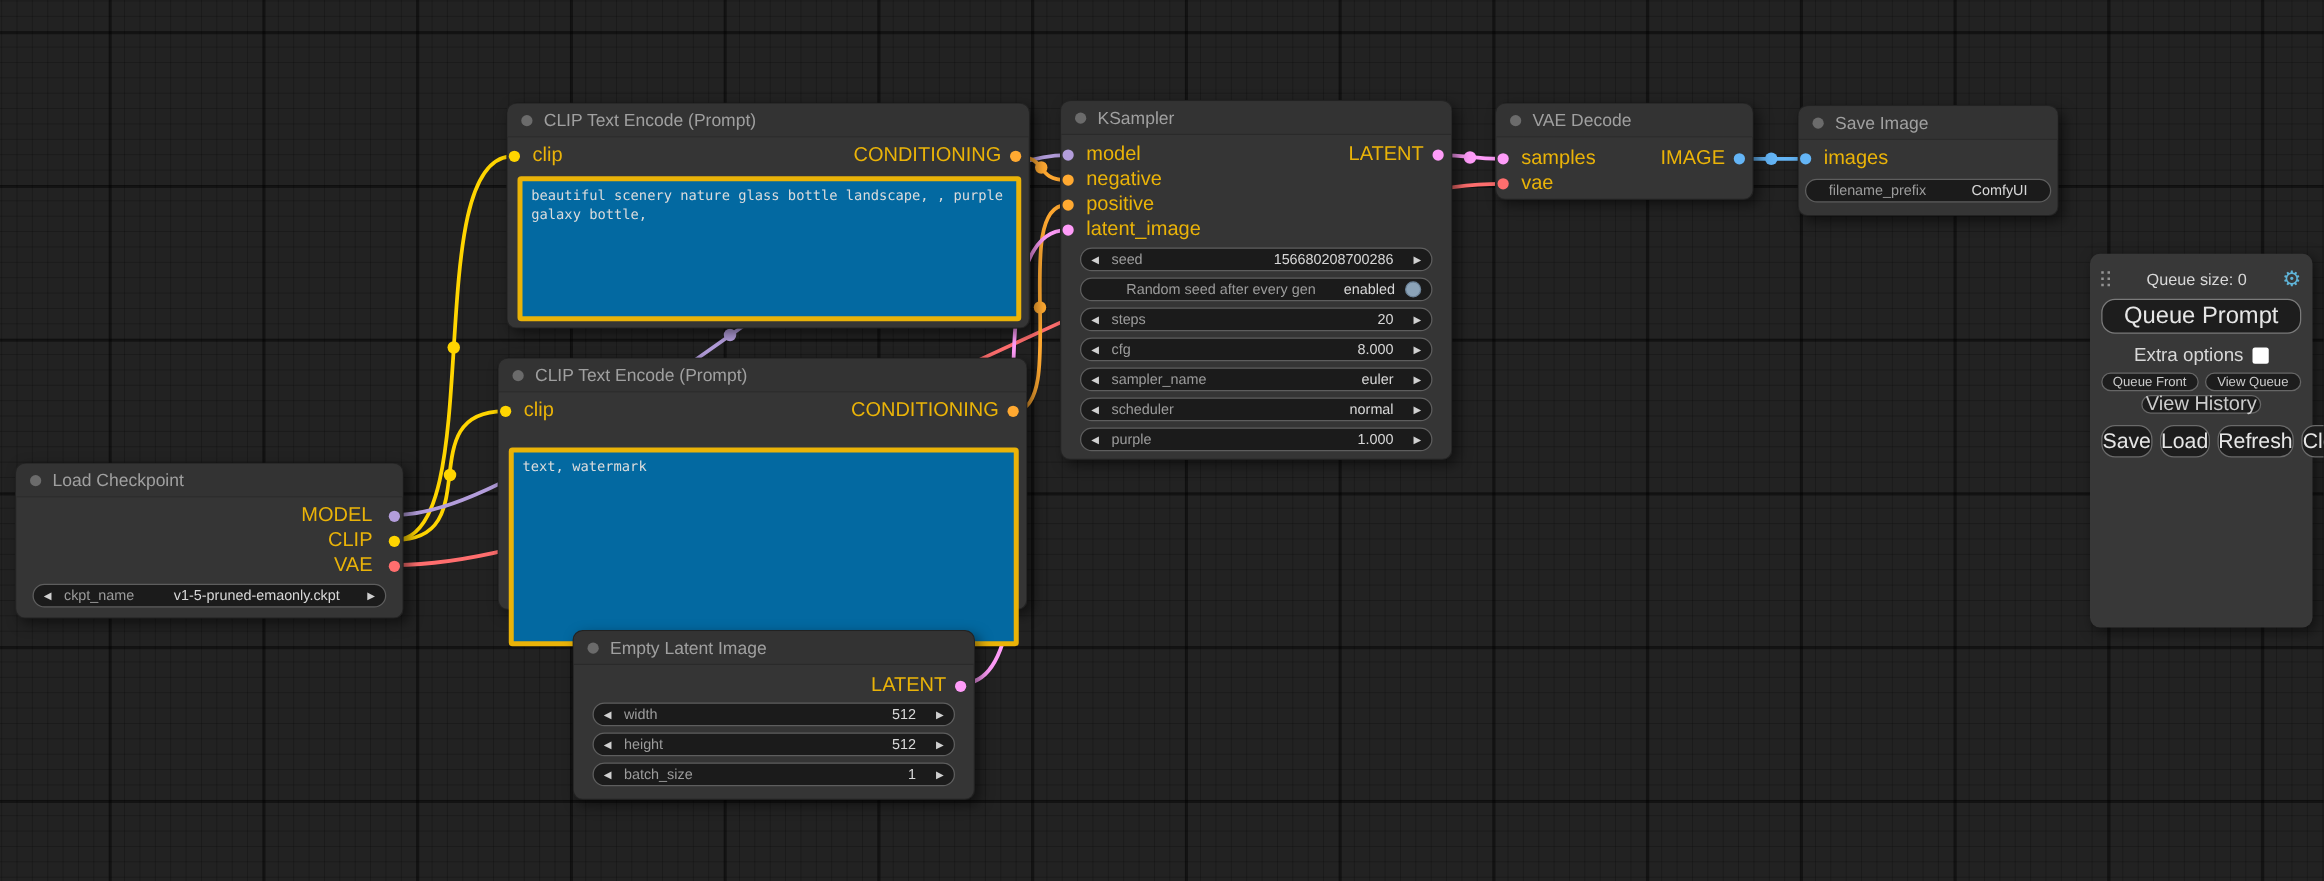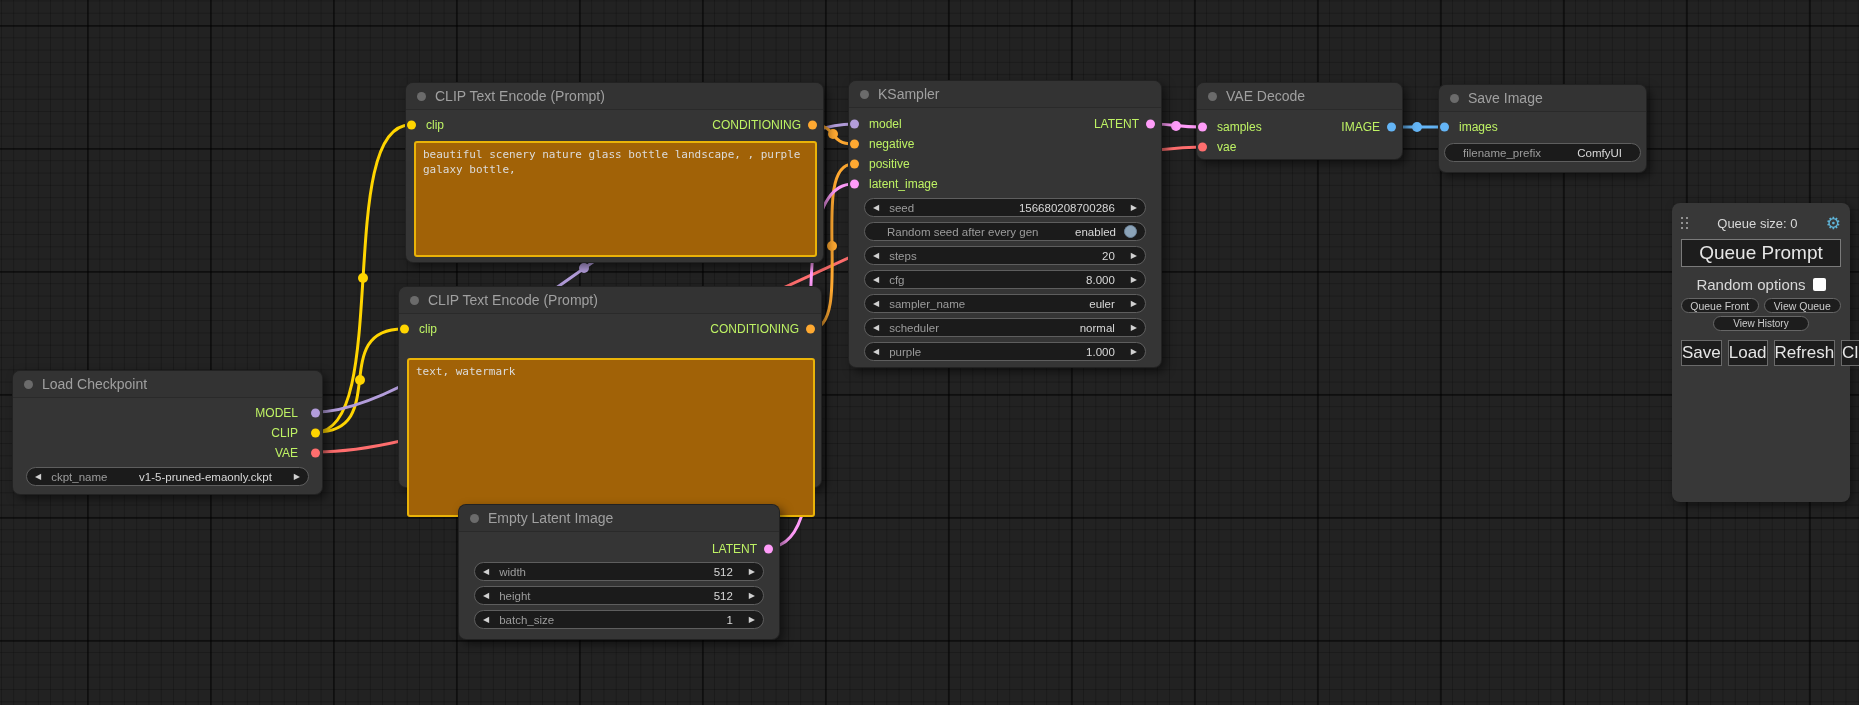--- a/index.html
+++ b/index.html
@@ -26,39 +26,39 @@
   }
   .collapse-dot{width:9px;height:9px;border-radius:50%;background:#6b6b6b;flex:none;}
   .node-title .t{color:#a0a0a0;font-size:14px;white-space:nowrap;}
   .slots{position:relative;}
   .slot-row{position:relative;display:flex;align-items:center;padding:0 12px;}
   .slot-row.h20{height:20px}.slot-row.h22{height:22px}.slot-row.h26{height:26px}
   .port{width:9px;height:9px;border-radius:50%;position:absolute;top:50%;transform:translateY(-50%);}
   .port.in{left:1px}.port.out{right:6px}.port.out.edge{right:2px}
   .c-model{background:#B39DDB}.c-clip{background:#FFD500}.c-vae{background:#FF6E6E}
   .c-cond{background:#FFA931}.c-latent{background:#FF9CF9}.c-image{background:#64B5F6}
-  .slot-label{color:#bef264;font-size:12px;white-space:nowrap;}
+  .slot-label{color:#eab308;font-size:16px;white-space:nowrap;}
   .slot-row .in-label{margin-left:8px}
   .slot-row .out-label{margin-left:auto;margin-right:10px}
   .slot-row .out-label.edge{margin-right:12px}
   .prompt-text{
-    background:#a16207;border:2px solid #eab308;border-radius:3px;
+    background:#0369a1;border:4px solid #eab308;border-radius:3px;
     color:#dcdcdc;font-family:"DejaVu Sans Mono",monospace;font-size:11px;line-height:1.4;
     padding:4px 7px;overflow:hidden;white-space:pre-wrap;word-break:break-word;
   }
   .widgets{display:flex;flex-direction:column;gap:5px;padding:4px 15px 0;}
   .widget{
     display:flex;align-items:center;height:19px;flex:none;
     background:#1b1b1b;border:1px solid #5e5e5e;border-radius:10px;
     padding:0 8px;font-size:11.5px;gap:6px;
   }
   .warrow{color:#d0d0d0;font-size:8px;line-height:1;flex:none;}
   .wlabel{color:#9c9c9c;margin-left:4px;white-space:nowrap;}
   .wvalue{margin-left:auto;color:#d8d8d8;margin-right:10px;white-space:nowrap;}
-  .widget.toggle-w .wlabel{margin-left:14px}
+  .widget.toggle-w .wlabel{margin-left:28px}
   .widget.toggle-w .wvalue{margin-right:2px}
   .toggle-circle{width:13px;height:13px;border-radius:50%;background:#8ba3b8;border:1px solid #6c8399;flex:none;}
   .widget.text-w .wvalue{}
 
   
   #node-load-checkpoint{left:12px;top:370px;width:311px;height:125px;}
   #node-load-checkpoint .slots{padding-top:5px}
   #node-load-checkpoint .widgets{padding:4px 13px 0}
   #node-clip-positive{left:405px;top:82px;width:419px;height:181px;}
   #node-clip-negative{left:398px;top:286px;width:424px;height:202px;}
@@ -84,31 +84,31 @@
   }
   .qheader{display:flex;align-items:center;height:24px;margin-bottom:4px;}
   .qhandle{width:8px;height:13px;position:relative;flex:none;opacity:.8;}
   .qhandle::before{
     content:"";position:absolute;left:0;top:0;width:2px;height:2px;background:#aaa;
     box-shadow:0 5px 0 #aaa,0 10px 0 #aaa,5px 0 0 #aaa,5px 5px 0 #aaa,5px 10px 0 #aaa;
   }
   .qtitle{flex:1;text-align:center;color:#d8d8d8;font-size:13px;}
   .qgear{color:#5fb4d8;font-size:17px;line-height:1;flex:none;cursor:pointer;}
   .qbtn{
-    background:#1d1d1d;border:1px solid #7a7a7a;border-radius:0;color:#e6e6e6;
+    background:#1d1d1d;border:1px solid #7a7a7a;border-radius:11px;color:#e6e6e6;
     display:flex;align-items:center;justify-content:center;white-space:nowrap;
   }
   .qprompt{height:28px;width:100%;font-size:19px;}
   .qextra{display:flex;align-items:center;justify-content:center;gap:7px;margin-top:9px;height:16px;}
   .qextra-label{color:#d8d8d8;font-size:15px;}
   .qcheck{width:13px;height:13px;background:#ffffff;border-radius:2px;flex:none;}
   .qsmallrow{display:flex;gap:5px;margin-top:6px;}
   .qsmall{height:15px;font-size:10.5px;border-radius:8px;border-color:#666;color:#cccccc;flex:1;}
   .qhistoryrow{display:flex;justify-content:center;margin-top:3px;}
-  .qhistory{width:96px;height:15px;font-size:10px;border-radius:8px;border-color:#666;color:#cccccc;}
+  .qhistory{width:96px;height:15px;font-size:16px;border-radius:8px;border-color:#666;color:#cccccc;}
   .qmenu{display:flex;gap:6px;margin-top:9px;}
   .qmenu .qbtn{height:26px;font-size:17px;border-color:#6a6a6a;}
 </style>
 </head>
 <body>
 
 <div id="canvas">
 
   <svg class="links" width="1859" height="705">
     <g fill="none" stroke-width="3" stroke-linecap="round">
@@ -338,21 +338,21 @@
   </div>
 
   <div id="queue-panel">
     <div class="qheader">
       <span class="qhandle"></span>
       <span class="qtitle">Queue size: 0</span>
       <span class="qgear">⚙</span>
     </div>
     <div class="qbtn qprompt">Queue Prompt</div>
     <div class="qextra">
-      <span class="qextra-label">Random options</span>
+      <span class="qextra-label">Extra options</span>
       <span class="qcheck"></span>
     </div>
     <div class="qsmallrow">
       <div class="qbtn qsmall">Queue Front</div>
       <div class="qbtn qsmall">View Queue</div>
     </div>
     <div class="qhistoryrow">
       <div class="qbtn qhistory">View History</div>
     </div>
     <div class="qmenu">

